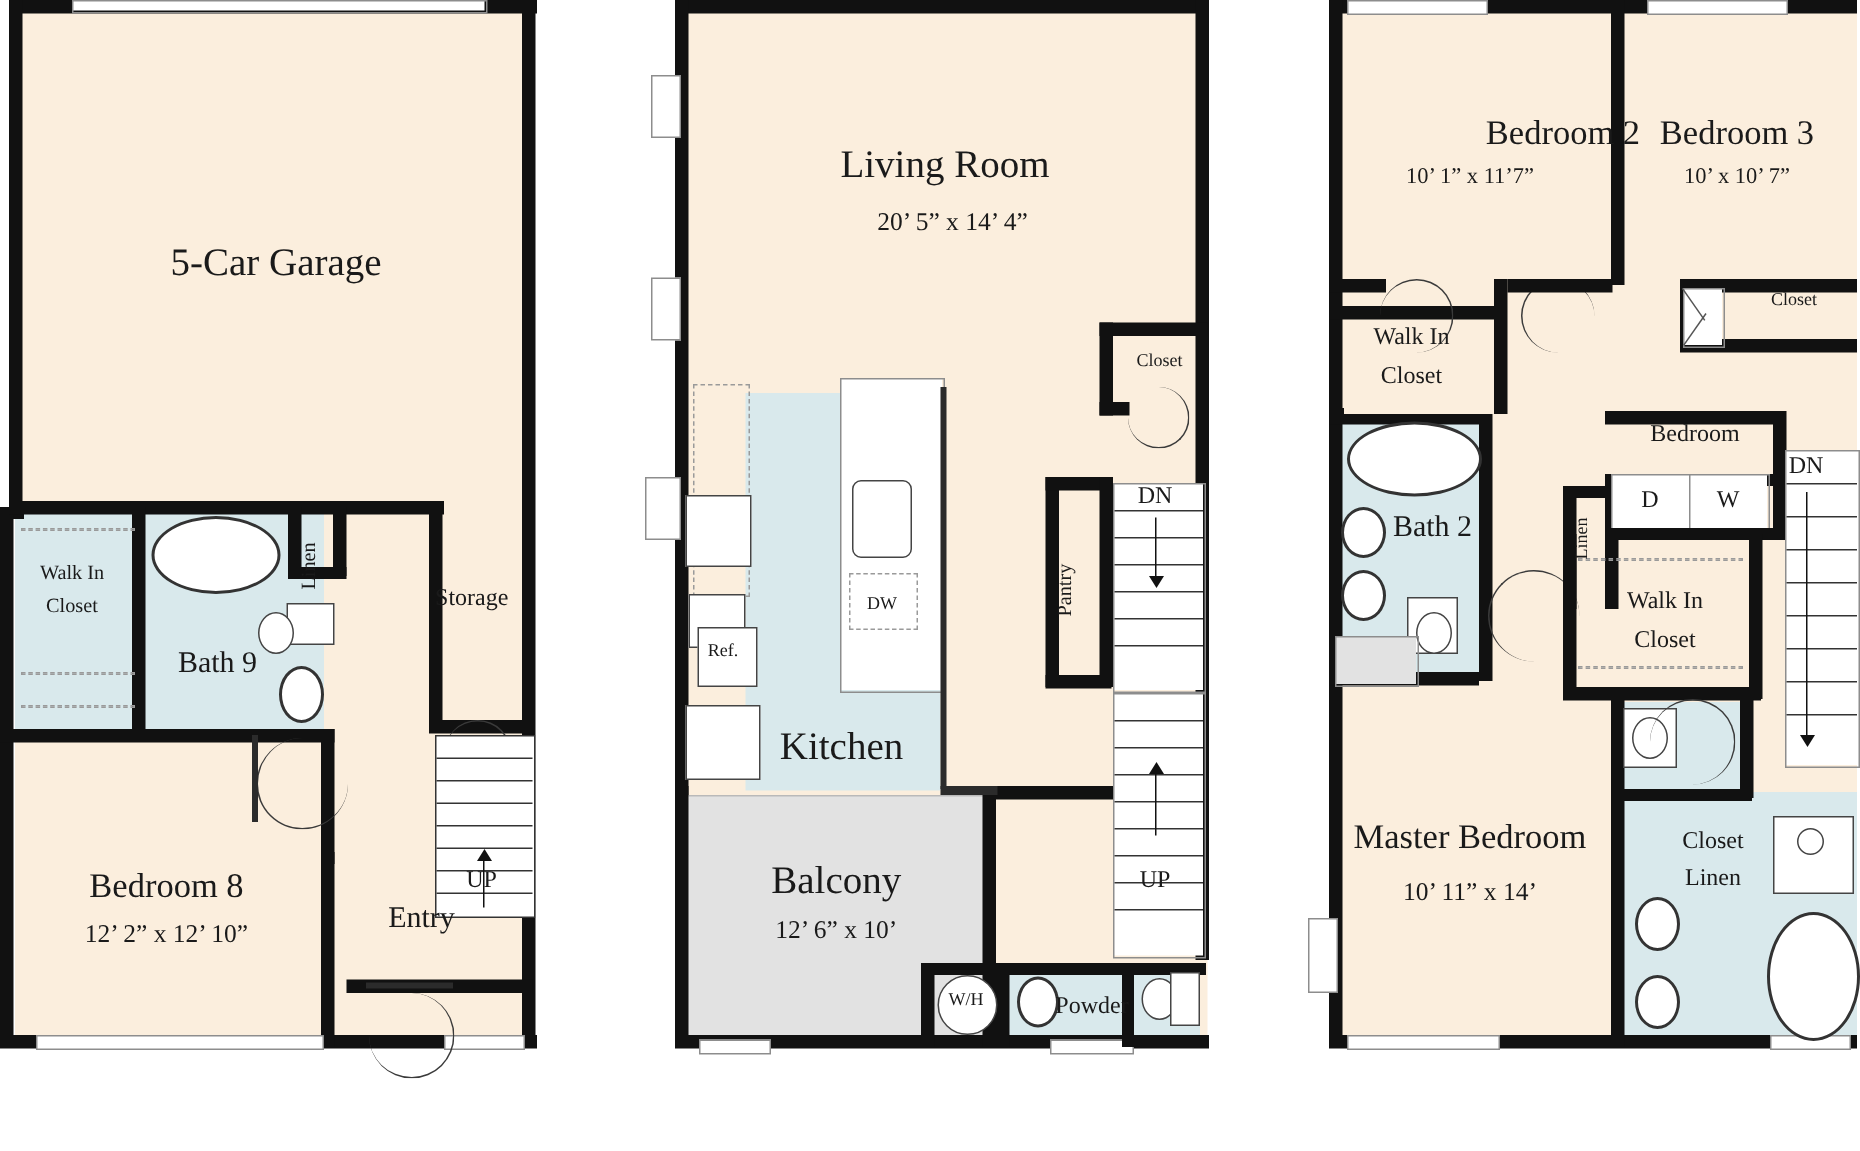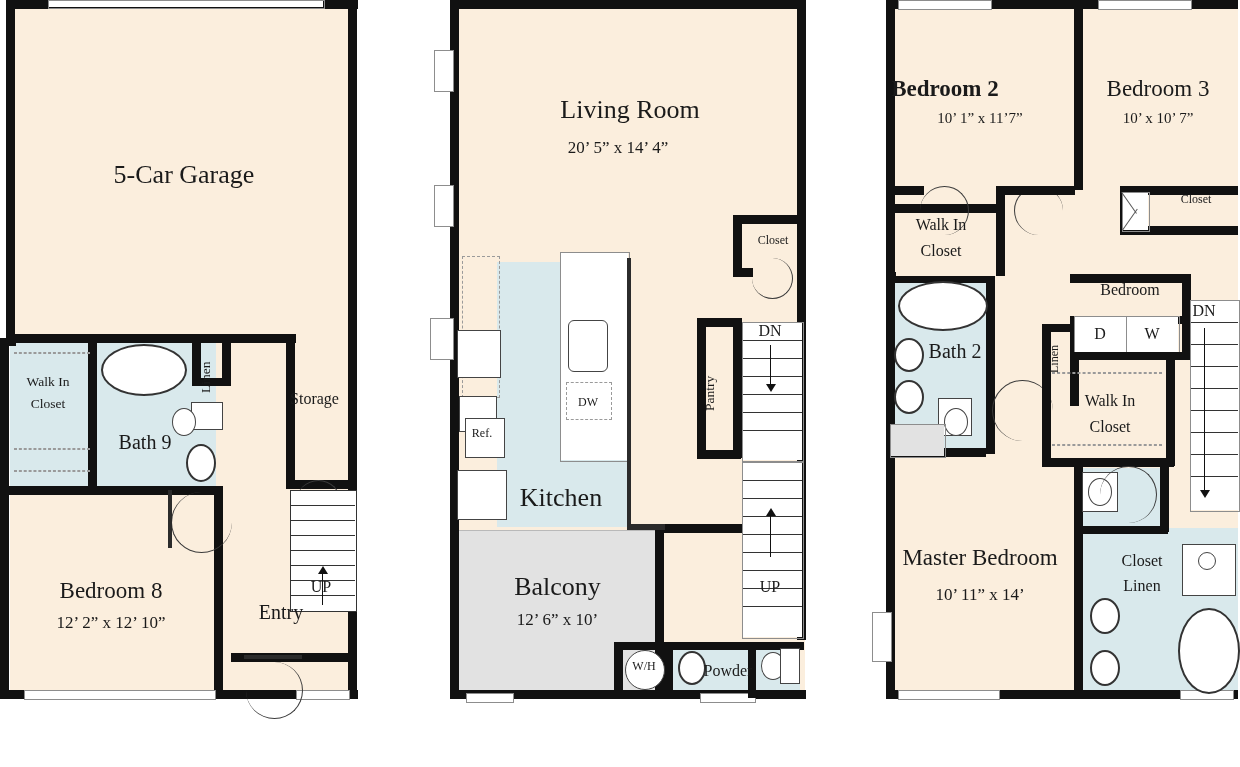--- a/index.html
+++ b/index.html
@@ -192,21 +192,21 @@
     <div class="wall" style="left:614px;top:642px;width:58px;height:8px;"></div>
     <div class="wall" style="left:664px;top:642px;width:9px;height:56px;"></div>
     <div class="wall" style="left:664px;top:642px;width:140px;height:8px;"></div>
     <div class="wall" style="left:748px;top:642px;width:8px;height:56px;"></div>
     <div class="circ" style="left:625px;top:650px;width:38px;height:38px;"></div>
     <div class="oval" style="left:678px;top:651px;width:24px;height:30px;"></div>
     <div class="circ" style="left:761px;top:652px;width:22px;height:26px;"></div>
     <div class="sq" style="left:780px;top:648px;width:18px;height:34px;"></div>
 
     <div class="lbl n-xl" style="left:455px;top:95px;width:350px;">Living Room</div>
-    <div class="lbl d-md" style="left:443px;top:138px;width:350px;">20’ 5” x 14’ 4”</div>
+    <div class="lbl d-md" style="left:460px;top:138px;width:350px;">20’ 5” x 14’ 4”</div>
     <div class="lbl n-xxs" style="left:738px;top:234px;width:70px;">Closet</div>
     <div class="lbl n-xs vert" style="left:702px;top:350px;width:32px;height:86px;">Pantry</div>
     <div class="lbl n-sm" style="left:745px;top:322px;width:50px;">DN</div>
     <div class="lbl n-sm" style="left:745px;top:578px;width:50px;">UP</div>
     <div class="lbl n-xxs" style="left:462px;top:427px;width:40px;">Ref.</div>
     <div class="lbl n-xxs" style="left:566px;top:396px;width:44px;">DW</div>
     <div class="lbl n-xl" style="left:488px;top:483px;width:146px;">Kitchen</div>
     <div class="lbl n-xl" style="left:455px;top:572px;width:205px;">Balcony</div>
     <div class="lbl d-md" style="left:455px;top:610px;width:205px;">12’ 6” x 10’</div>
     <div class="lbl n-xxs" style="left:624px;top:660px;width:40px;">W/H</div>
@@ -301,21 +301,21 @@
     <div class="stepline" style="left:1191px;top:344px;width:47px;"></div>
     <div class="stepline" style="left:1191px;top:366px;width:47px;"></div>
     <div class="stepline" style="left:1191px;top:388px;width:47px;"></div>
     <div class="stepline" style="left:1191px;top:410px;width:47px;"></div>
     <div class="stepline" style="left:1191px;top:432px;width:47px;"></div>
     <div class="stepline" style="left:1191px;top:454px;width:47px;"></div>
     <div class="stepline" style="left:1191px;top:476px;width:47px;"></div>
     <div class="arrowline" style="left:1204px;top:328px;height:166px;"></div>
     <div class="arrowhead ah-down" style="left:1200px;top:490px;"></div>
 
-    <div class="lbl n-lg" style="left:835px;top:76px;width:220px;font-weight:bold;">Bedroom 2</div>
+    <div class="lbl n-lg" style="left:932px;top:76px;width:220px;">Bedroom 2</div>
     <div class="lbl d-sm" style="left:886px;top:110px;width:188px;">10’ 1” x 11’7”</div>
     <div class="lbl n-lg" style="left:1078px;top:76px;width:160px;">Bedroom 3</div>
     <div class="lbl d-sm" style="left:1078px;top:110px;width:160px;">10’ x 10’ 7”</div>
     <div class="lbl n-xxs" style="left:1156px;top:193px;width:80px;">Closet</div>
     <div class="lbl n-sm" style="left:886px;top:216px;width:110px;">Walk In</div>
     <div class="lbl n-sm" style="left:886px;top:242px;width:110px;">Closet</div>
     <div class="lbl n-md" style="left:900px;top:340px;width:110px;">Bath 2</div>
     <div class="lbl n-xxs vert" style="left:1048px;top:328px;width:22px;height:62px;">Linen</div>
     <div class="lbl n-sm" style="left:1068px;top:281px;width:124px;">Bedroom</div>
     <div class="lbl n-sm" style="left:1074px;top:325px;width:52px;">D</div>

